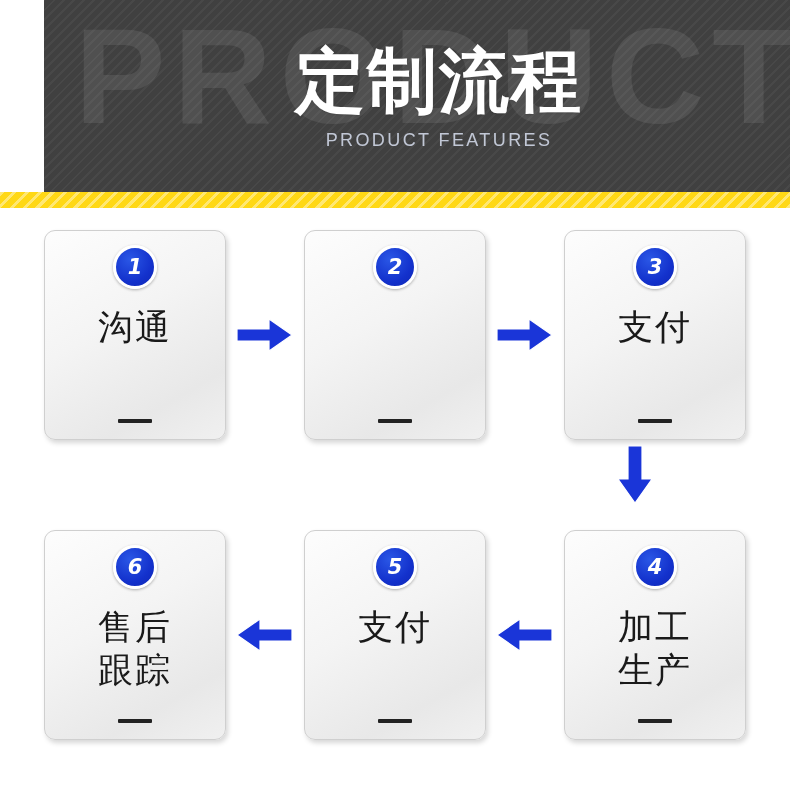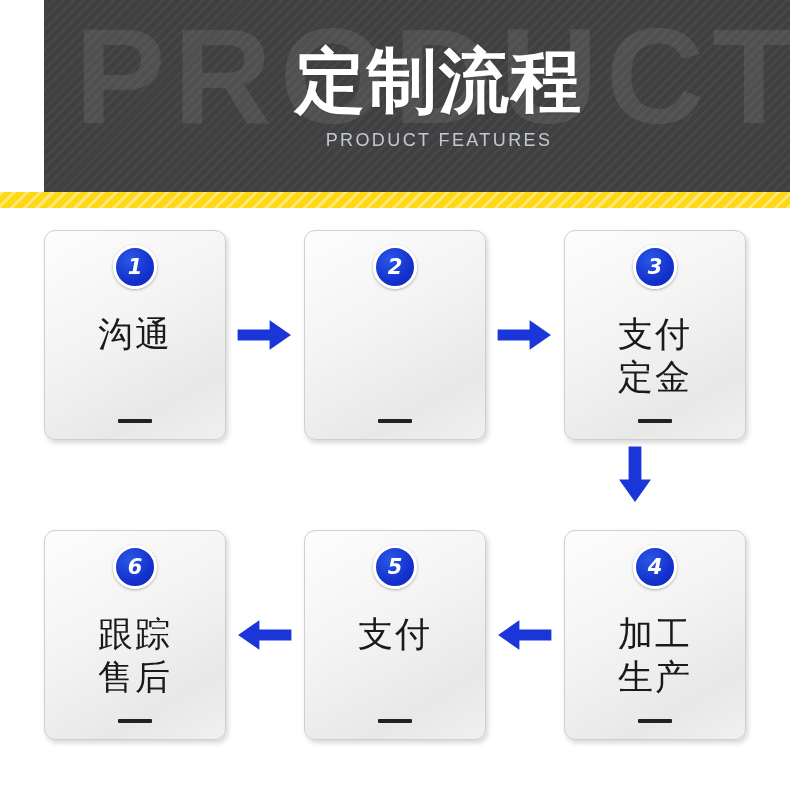--- a/index.html
+++ b/index.html
@@ -148,21 +148,21 @@
   .card-badge span {
     font-family: "DejaVu Sans", "Liberation Sans", sans-serif;
     font-size: 21px;
     font-weight: bold;
     font-style: italic;
     color: #ffffff;
     line-height: 1;
     letter-spacing: 0;
   }
   .card-text {
-    margin-top: 24px;
+    margin-top: 17px;
     font-family: "DejaVu Sans", "Liberation Sans", sans-serif;
     font-size: 35px;
     font-weight: normal;
     color: #1a1a1a;
     line-height: 1.22;
     text-align: center;
     letter-spacing: 2px;
   }
   .card-text .line { display: block; }
   .card-dash {
@@ -250,21 +250,20 @@
         <polygon points="0,11 32,11 32,1 55,17 32,33 32,23 0,23" fill="#1a35d8" stroke="#ffffff" stroke-width="1.2"></polygon>
       </svg>
     </div>
 
     <div class="card">
       <div class="card-badge">
         <span>3</span>
       </div>
       <div class="card-text">
         <span class="line">支付</span>
-        <span class="line">定金</span>
       </div>
       <div class="card-dash"></div>
     </div>
 
   </div>
 
   <div class="arrow-v">
     <div class="arrow-v-pos">
       <svg width="36" height="58" viewBox="0 0 36 58" aria-hidden="true">
         <polygon points="11,0 25,0 25,33 35,33 18,57 1,33 11,33" fill="#1a35d8" stroke="#ffffff" stroke-width="1.2"></polygon>
@@ -272,22 +271,22 @@
     </div>
   </div>
 
   <div class="row row-bottom">
 
     <div class="card">
       <div class="card-badge">
         <span>6</span>
       </div>
       <div class="card-text">
+        <span class="line">售后</span>
         <span class="line">跟踪</span>
-        <span class="line">售后</span>
       </div>
       <div class="card-dash"></div>
     </div>
 
     <div class="arrow-h">
       <svg width="56" height="34" viewBox="0 0 56 34" aria-hidden="true">
         <polygon points="55,11 23,11 23,1 0,17 23,33 23,23 55,23" fill="#1a35d8" stroke="#ffffff" stroke-width="1.2"></polygon>
       </svg>
     </div>
 

